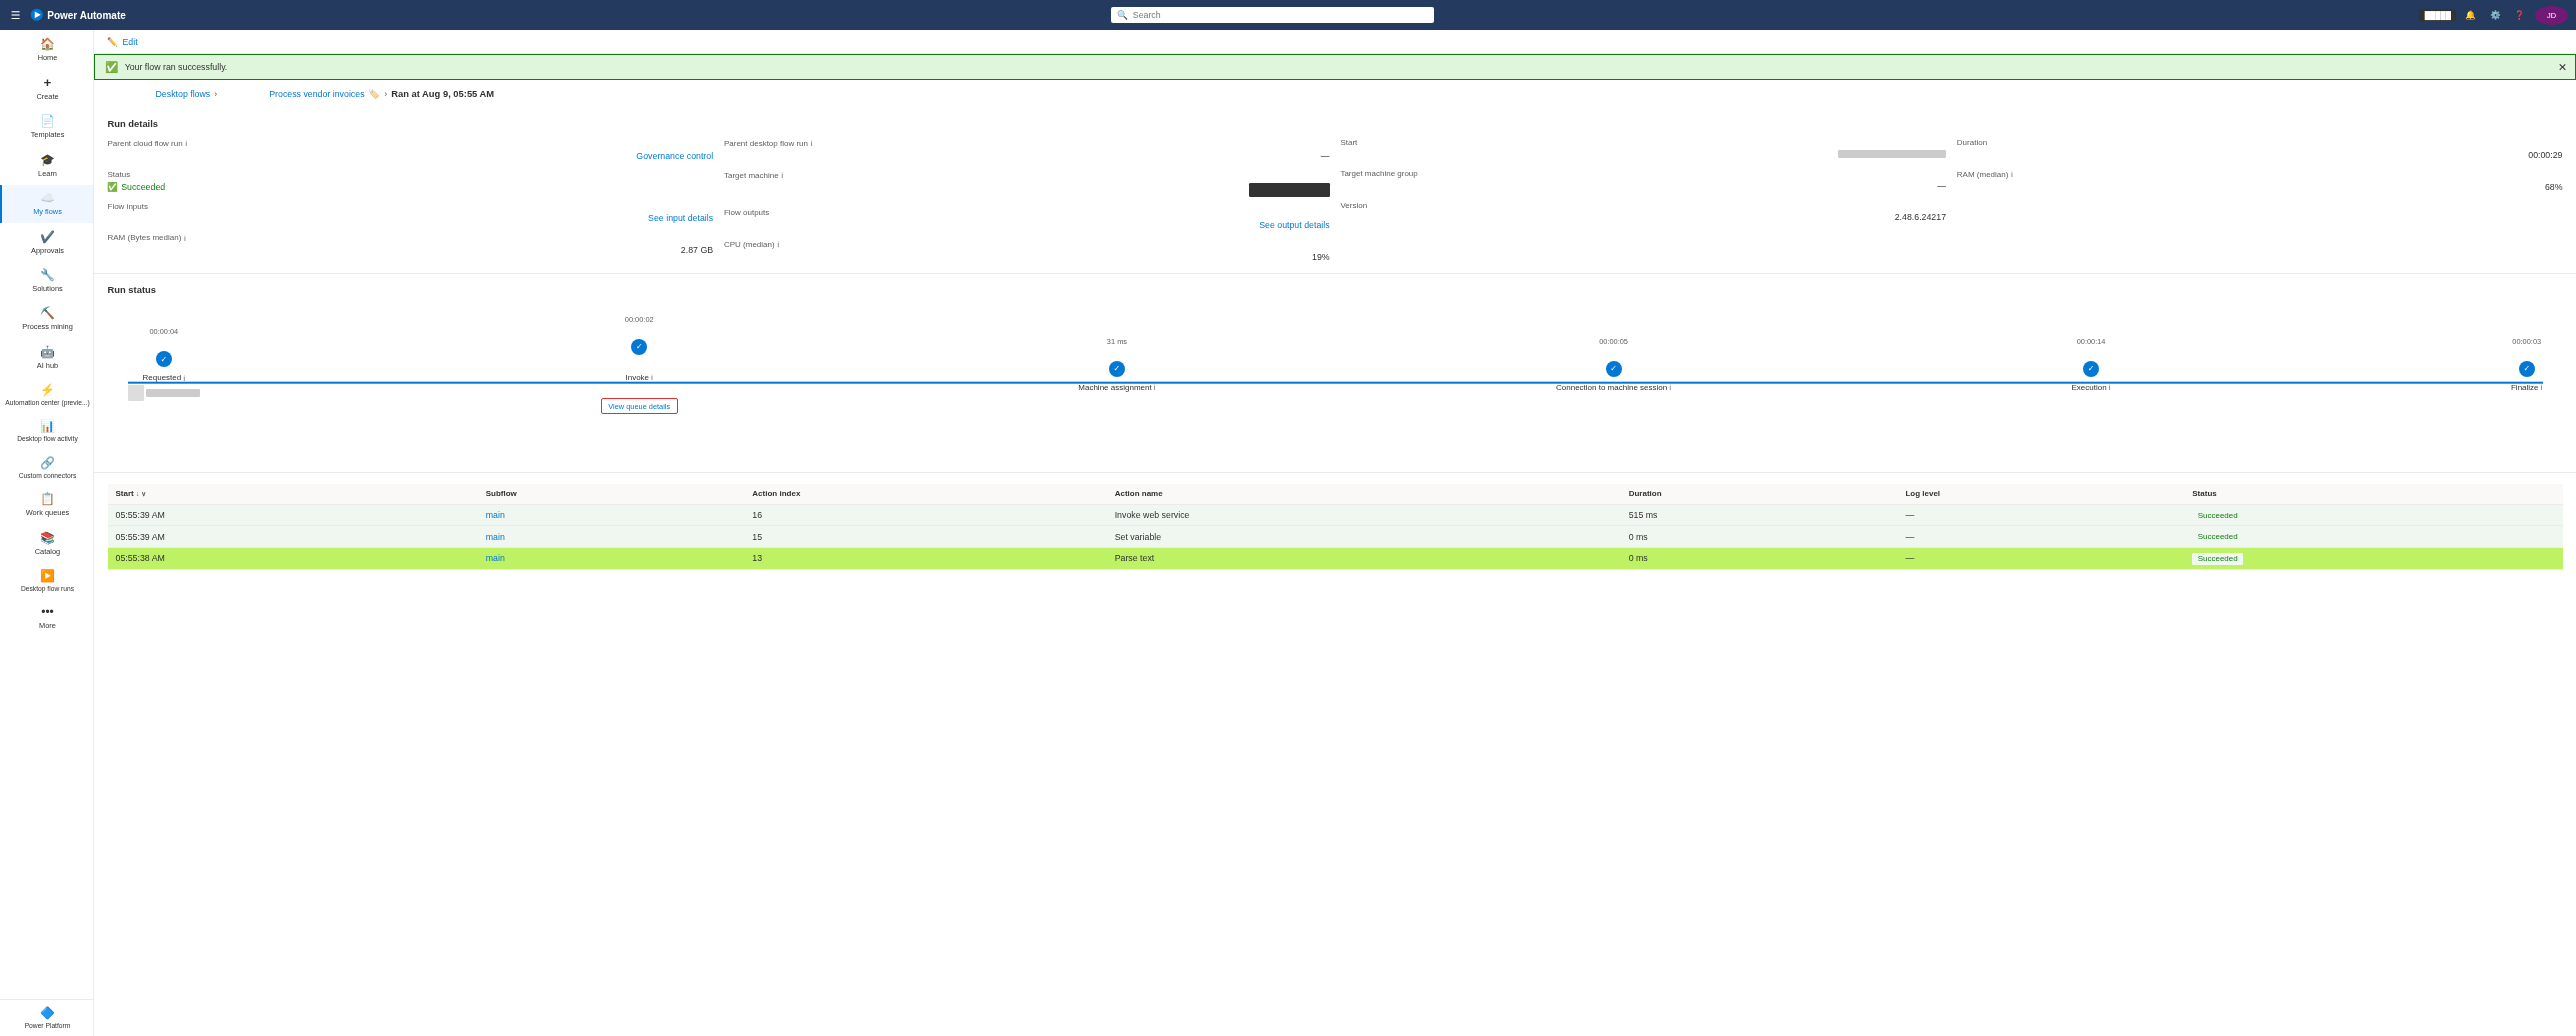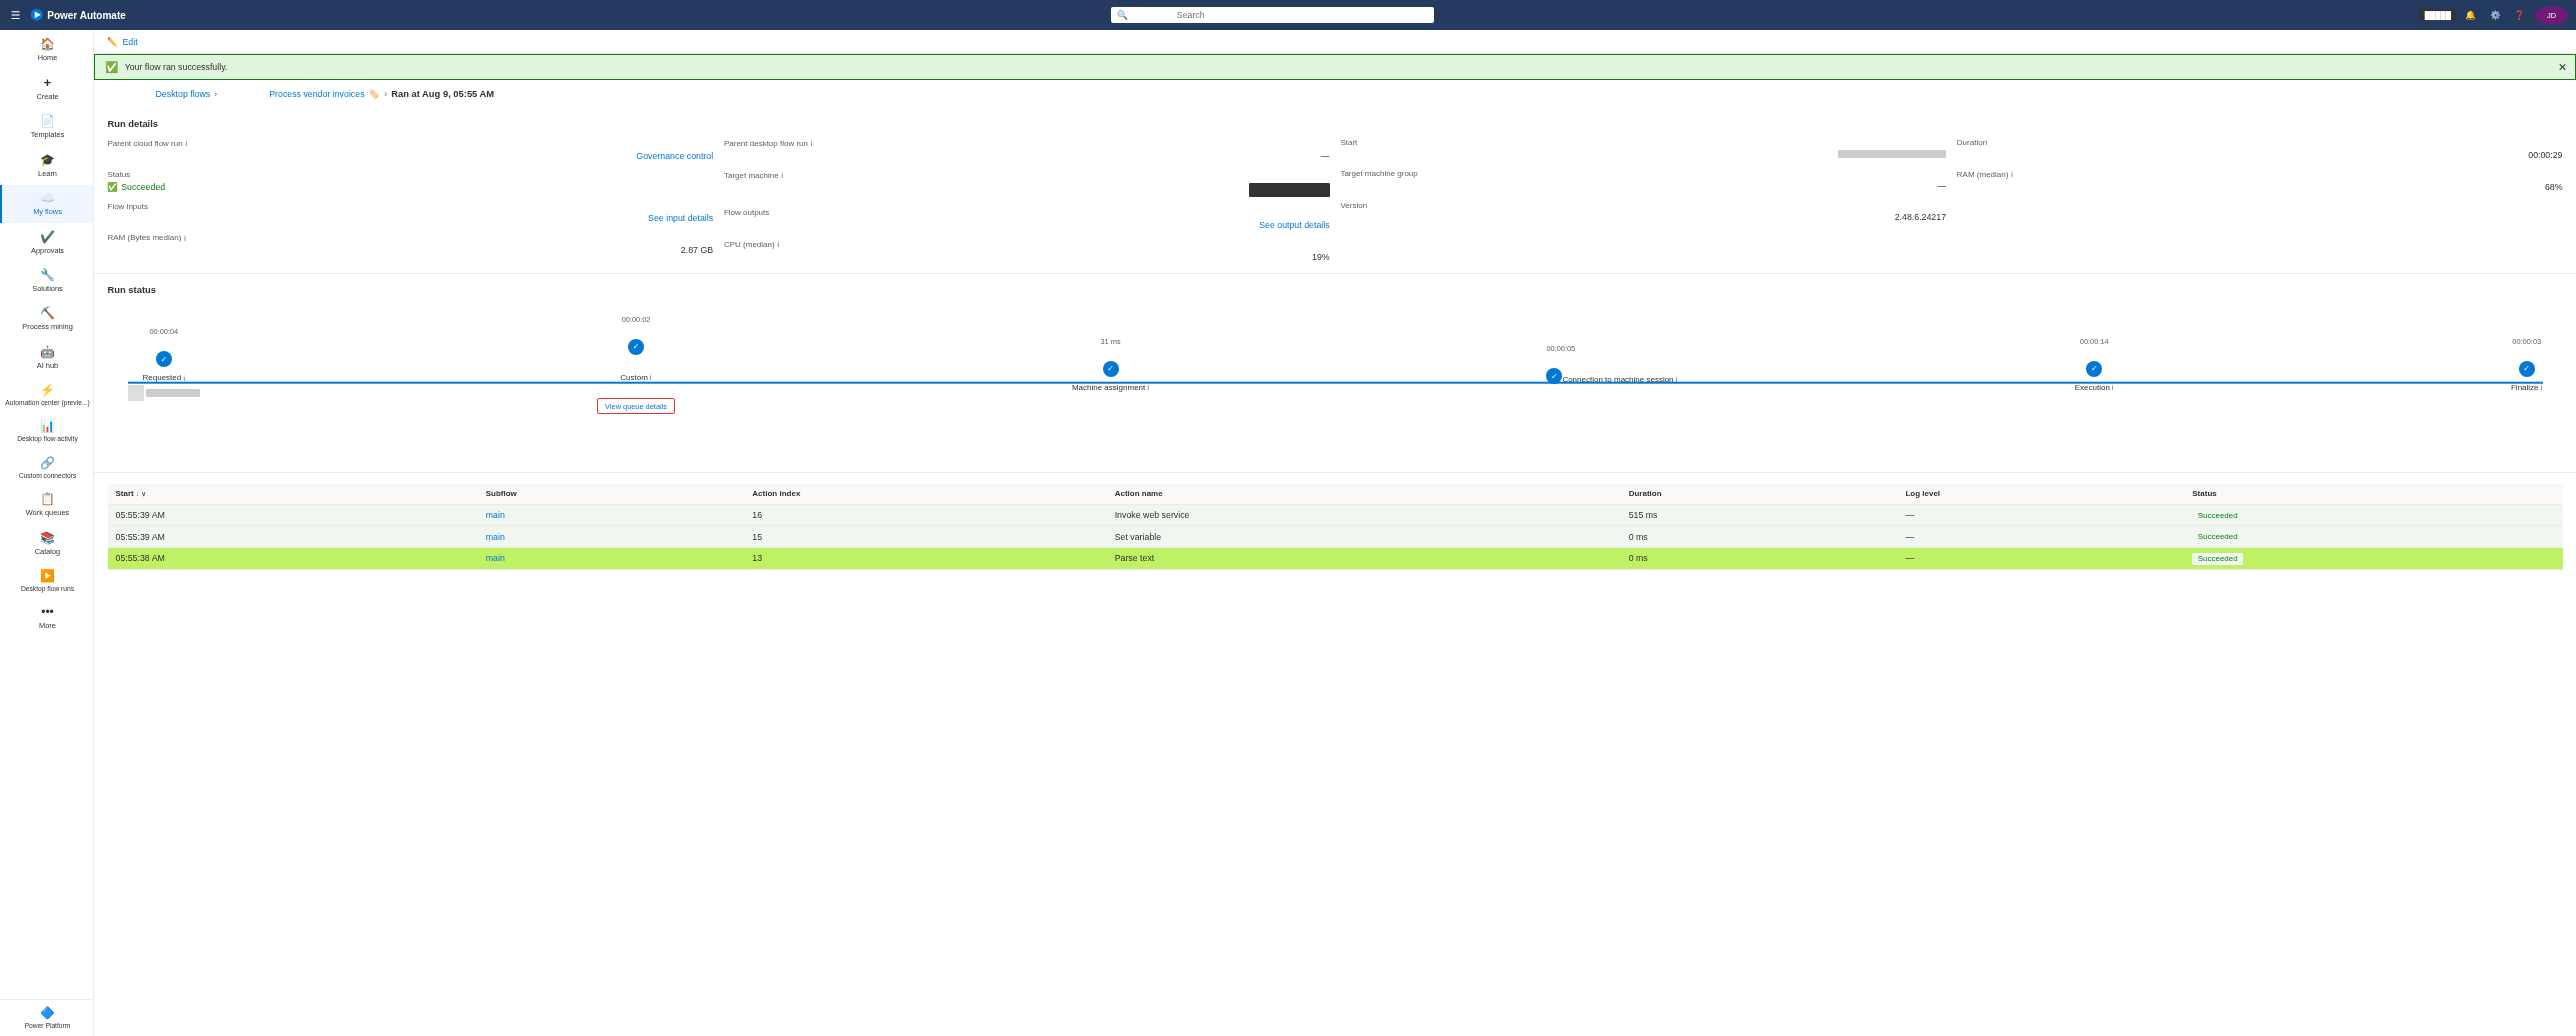--- a/index.html
+++ b/index.html
@@ -6,21 +6,21 @@
     body { font-family: 'Segoe UI', sans-serif; font-size: 8.8px; color: #323130; background: #f3f2f1; display: flex; flex-direction: column; height: 100vh; overflow: hidden; }
 
     
     .topbar { display: flex; align-items: center; background: #243a5e; height: 30px; padding: 0 8px; gap: 8px; flex-shrink: 0; }
     .topbar-left { display: flex; align-items: center; gap: 6.7px; }
     .hamburger { color: #fff; font-size: 10.8px; cursor: pointer; padding: 2.7px; }
     .app-logo { display: flex; align-items: center; gap: 4px; color: #fff; font-size: 10px; font-weight: 600; }
     .app-logo-icon { width: 13.5px; height: 13.5px; }
     .topbar-center { flex: 1; display: flex; justify-content: center; }
     .search-box { display: flex; align-items: center; background: #fff; border-radius: 2px; padding: 2.7px 6.7px; gap: 4px; width: 323px; }
-    .search-box input { border: none; outline: none; font-size: 8.8px; width: 100%; margin-left: 44px; }
+    .search-box input { border: none; outline: none; font-size: 8.8px; width: 100%; }
     .topbar-right { display: flex; align-items: center; gap: 5.4px; }
     .topbar-icon { width: 19px; height: 19px; border-radius: 50%; display: flex; align-items: center; justify-content: center; cursor: pointer; }
     .topbar-avatar { width: 33px; height: 19px; border-radius: 50%; background: #701a75; display: flex; align-items: center; justify-content: center; color: #fff; font-size: 7.4px; cursor: pointer; }
     .topbar-rect { background: #333; color: #fff; font-size: 7.4px; border-radius: 1.3px; padding: 1.3px 5.4px; }
 
     
     .layout { display: flex; flex: 1; overflow: hidden; }
 
     
     .sidebar { width: 94px; background: #fff; border-right: 0.7px solid #edebe9; display: flex; flex-direction: column; overflow-y: auto; flex-shrink: 0; }
@@ -344,40 +344,40 @@
               <div style="width:54px;height:8px;background:#ccc;border-radius:1.3px;"></div>
             </div>
           </div>
 
           <div style="display:flex;flex-direction:column;align-items:center;position:relative;gap:12px;">
             <div style="position:absolute;top:-24px;font-size:7.4px;color:#605e5c;white-space:nowrap;">00:00:02</div>
             <div style="width:16px;height:16px;border-radius:50%;background:#0078d4;display:flex;align-items:center;justify-content:center;">
               <span style="color:#fff;font-size:8px;">✓</span>
             </div>
             <div style="display:flex;align-items:center;gap:2px;margin-top:5.4px;font-size:8px;">
-              <span>Custom</span>
+              <span>Invoke</span>
               <span class="info-icon">ℹ</span>
             </div>
             <div style="border:1px solid #e03137;border-radius:2px;padding:2px 6.7px;margin-top:4px;background:#fff;text-align:center;">
               <a style="color:#0078d4;font-size:7.4px;cursor:pointer;text-decoration:none;">View queue details</a>
             </div>
           </div>
 
           <div style="display:flex;flex-direction:column;align-items:center;position:relative;">
             <div style="position:absolute;top:-24px;font-size:7.4px;color:#605e5c;white-space:nowrap;">31 ms</div>
             <div style="width:16px;height:16px;border-radius:50%;background:#0078d4;display:flex;align-items:center;justify-content:center;">
               <span style="color:#fff;font-size:8px;">✓</span>
             </div>
             <div style="display:flex;align-items:center;gap:2px;margin-top:5.4px;font-size:8px;">
               <span>Machine assignment</span>
               <span class="info-icon">ℹ</span>
             </div>
           </div>
 
-          <div style="display:flex;flex-direction:row;align-items:center;position:relative;">
+          <div style="display:flex;flex-direction:column;align-items:center;position:relative;">
             <div style="position:absolute;top:-24px;font-size:7.4px;color:#605e5c;white-space:nowrap;">00:00:05</div>
             <div style="width:16px;height:16px;border-radius:50%;background:#0078d4;display:flex;align-items:center;justify-content:center;">
               <span style="color:#fff;font-size:8px;">✓</span>
             </div>
             <div style="display:flex;align-items:center;gap:2px;margin-top:5.4px;font-size:8px;">
               <span>Connection to machine session</span>
               <span class="info-icon">ℹ</span>
             </div>
           </div>
 

